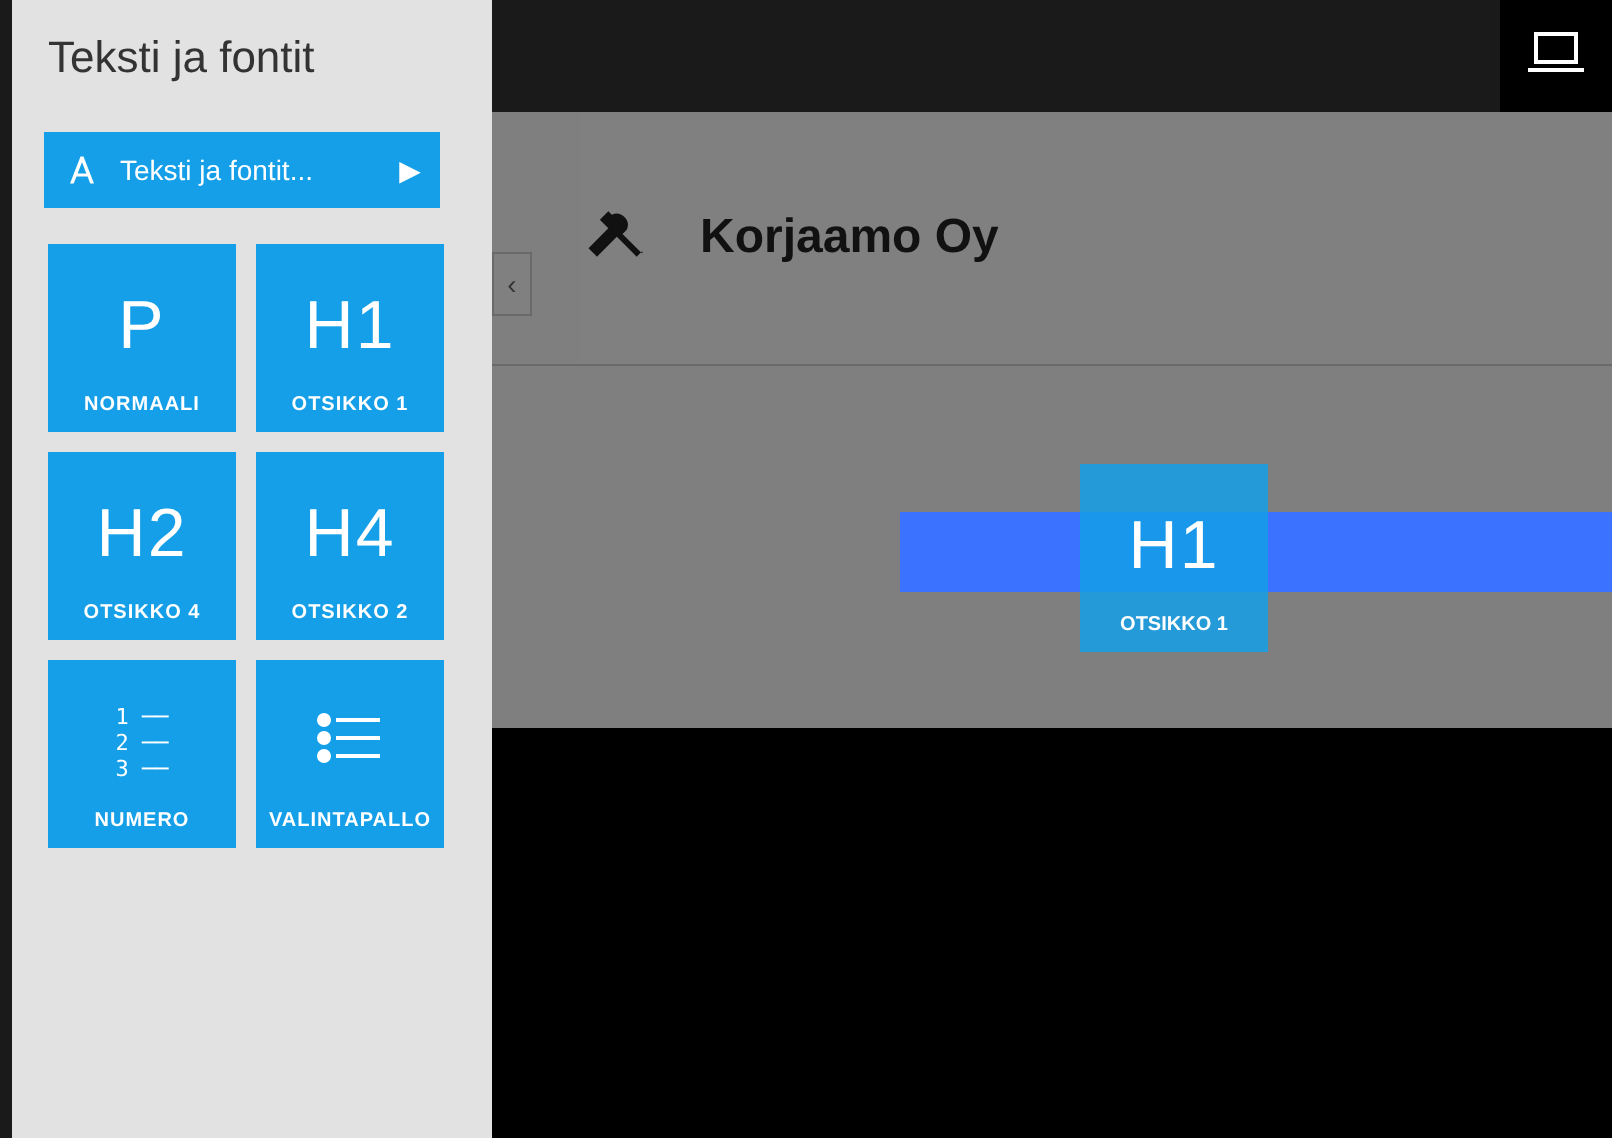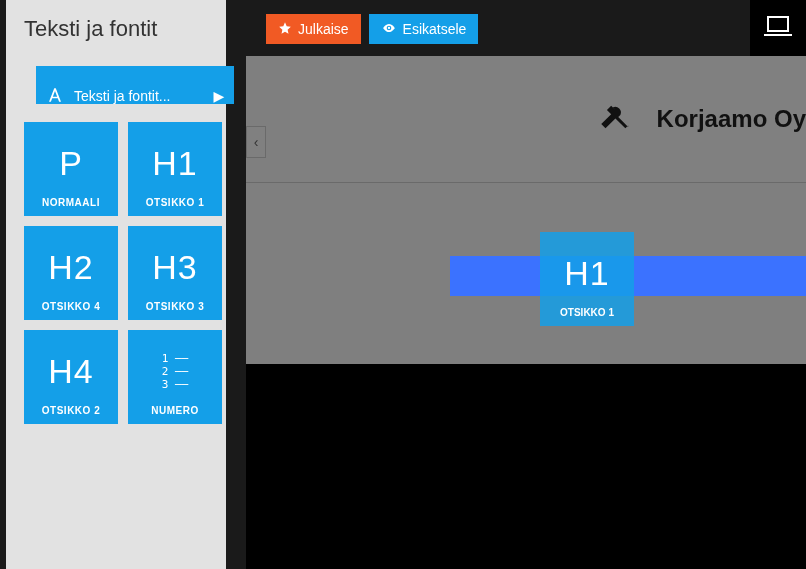--- a/index.html
+++ b/index.html
@@ -47,39 +47,39 @@
     width: 56px;
     background: #000;
     display: flex;
     align-items: center;
     justify-content: center;
   }
   .sidebar {
     position: absolute;
     left: 6px;
     top: 0;
-    width: 220px;
+    width: 240px;
     height: 569px;
     background: #e2e2e2;
     padding: 0;
   }
   .sidebar-title {
     font-size: 22px;
     font-weight: 400;
     color: #333;
     padding: 16px 18px 14px 18px;
   }
   .dropdown-btn {
-    margin: 10px 18px 18px 30px;
+    margin: 10px 18px 18px 16px;
     width: 198px;
     height: 38px;
     background: #149fe8;
     color: #fff;
     display: flex;
-    align-items: flex-end;
+    align-items: center;
     border: none;
     cursor: pointer;
     font-size: 14px;
   }
   .dropdown-btn .icon-a {
     width: 38px;
     display: flex;
     align-items: center;
     justify-content: center;
   }
@@ -136,21 +136,21 @@
     background: #7f7f7f;
     overflow: hidden;
   }
   .canvas-header {
     position: absolute;
     left: 0; right: 0; top: 0;
     height: 126px;
     background: #808080;
     display: flex;
     align-items: center;
-    justify-content: flex-end;
+    justify-content: flex-start;
     gap: 26px;
     margin-left: 44px;
   }
   .canvas-title {
     font-size: 24px;
     font-weight: 700;
     color: #111;
   }
   .collapse-tab {
     position: absolute;
@@ -213,38 +213,20 @@
     top: 126px;
     left: 0; right: 0;
     height: 1px;
     background: #6a6a6a;
   }
 </style>
 </head>
 <body>
 
 <div class="topbar">
-  <div class="topbar-buttons">
-    <button class="btn btn-orange">
-      <span>
-        <svg width="14" height="14" viewBox="0 0 24 24" fill="#fff">
-            <path d="M12 2l2.9 6.9L22 10l-5.5 4.8L18 22l-6-3.5L6 22l1.5-7.2L2 10l7.1-1.1z"></path>
-          </svg>
-      </span>
-      <span>Julkaise</span>
-    </button>
-    <button class="btn btn-blue">
-      <span>
-        <svg width="16" height="14" viewBox="0 0 24 24" fill="#fff">
-            <path d="M12 5C6 5 2 12 2 12s4 7 10 7 10-7 10-7-4-7-10-7zm0 11a4 4 0 110-8 4 4 0 010 8zm0-6a2 2 0 100 4 2 2 0 000-4z"></path>
-          </svg>
-      </span>
-      <span>Esikatsele</span>
-    </button>
-  </div>
   <div class="device-icon-wrap">
     <span>
       <svg width="30" height="22" viewBox="0 0 30 22" fill="none" stroke="#fff" stroke-width="2">
           <rect x="5" y="2" width="20" height="14"></rect>
           <line x1="1" y1="20" x2="29" y2="20"></line>
         </svg>
     </span>
   </div>
 </div>
 
@@ -287,25 +269,34 @@
     </div>
     <div class="tile">
       <div class="big">H1</div>
       <div class="caption">OTSIKKO 1</div>
     </div>
     <div class="tile">
       <div class="big">H2</div>
       <div class="caption">OTSIKKO 4</div>
     </div>
     <div class="tile">
-      <div class="big">H3</div>
-      <div class="caption">OTSIKKO 3</div>
-    </div>
-    <div class="tile">
       <div class="big">H4</div>
       <div class="caption">OTSIKKO 2</div>
     </div>
     <div class="tile">
       <div class="list-icon">1 ──<br>2 ──<br>3 ──</div>
       <div class="caption">NUMERO</div>
     </div>
+    <div class="tile">
+      <div class="bullet-icon">
+        <svg width="34" height="28" viewBox="0 0 34 28" fill="none" stroke="#fff" stroke-width="2">
+          <circle cx="4" cy="5" r="2.5" fill="#fff"></circle>
+            <line x1="10" y1="5" x2="32" y2="5"></line>
+          <circle cx="4" cy="14" r="2.5" fill="#fff"></circle>
+            <line x1="10" y1="14" x2="32" y2="14"></line>
+          <circle cx="4" cy="23" r="2.5" fill="#fff"></circle>
+            <line x1="10" y1="23" x2="32" y2="23"></line>
+        </svg>
+      </div>
+      <div class="caption">VALINTAPALLO</div>
+    </div>
   </div>
 </div>
 
 </body></html>

